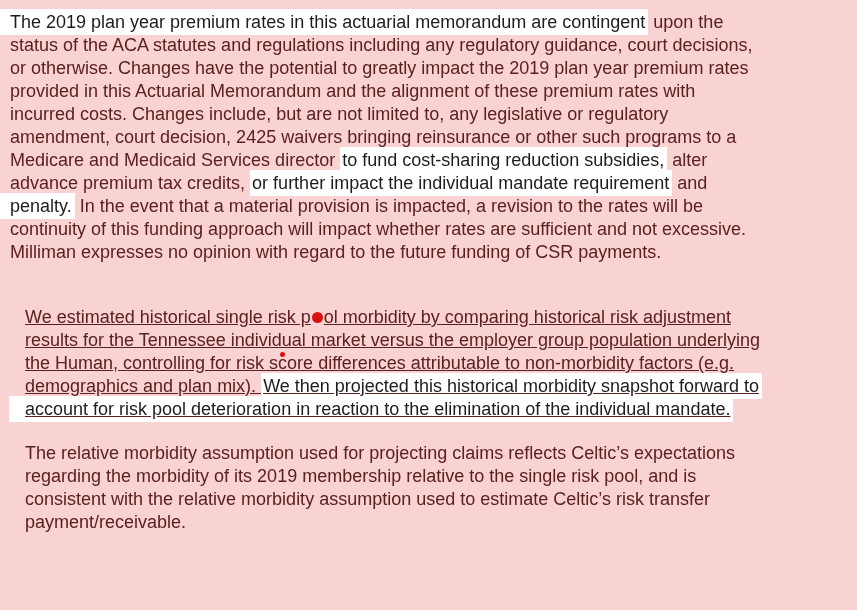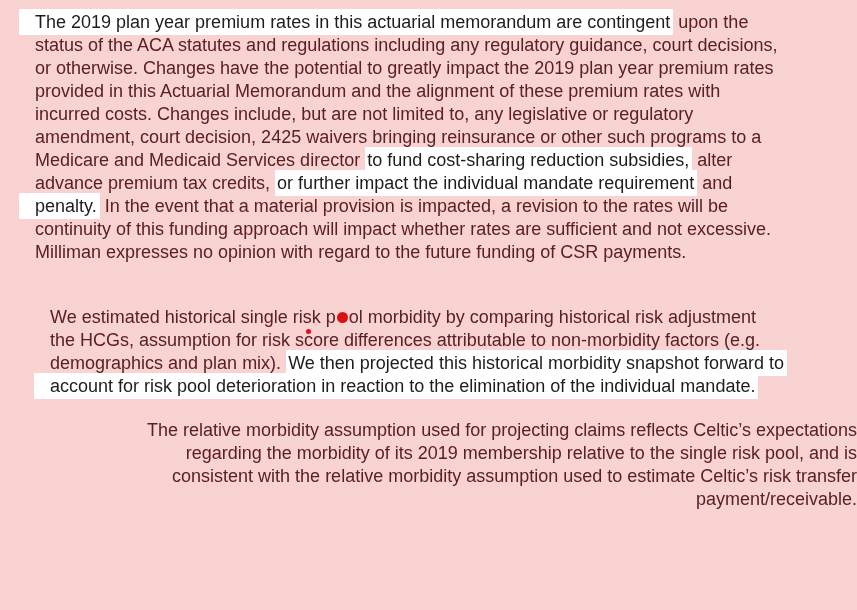--- a/index.html
+++ b/index.html
@@ -16,23 +16,23 @@
     font-family: "Liberation Sans", "DejaVu Sans", sans-serif;
     font-size: 18px;
     line-height: 23px;
     color: var(--ink, #5b2022);
     -webkit-font-smoothing: antialiased;
   }
   .para {
     white-space: nowrap;
   }
   .para-a { margin: 11px 0 0 10px; }
-  .para-b { margin: 42px 0 0 25px; }
-  .para-c { margin: 21px 0 0 25px; text-align: right; }
-  .line { white-space: nowrap; margin-left: 25px; }
+  .para-b { margin: 42px 0 0 25px; text-decoration: underline; }
+  .para-c { margin: 21px 0 0 25px; }
+  .line { white-space: nowrap; }
   .hl {
     background: var(--hl-bg, #ffffff);
     color: var(--hl-ink, #1d1d1d);
     padding: 3px 3px 3px 2px;
   }
   .hl-edge {
     padding-left: 16px;
     margin-left: -16px;
   }
   .red-dot {
@@ -67,21 +67,22 @@
       <div class="line"><span>incurred costs. Changes include, but are not limited to, any legislative or regulatory</span></div>
       <div class="line"><span>amendment, court decision, 2425 waivers bringing reinsurance or other such programs to a</span></div>
       <div class="line"><span>Medicare and Medicaid Services director </span><span class="hl">to fund cost-sharing reduction subsidies,</span><span> alter</span></div>
       <div class="line"><span>advance premium tax credits, </span><span class="hl">or further impact the individual mandate requirement</span><span> and</span></div>
       <div class="line"><span class="hl hl-edge">penalty.</span><span> In the event that a material provision is impacted, a revision to the rates will be</span></div>
       <div class="line"><span>continuity of this funding approach will impact whether rates are sufficient and not excessive.</span></div>
       <div class="line"><span>Milliman expresses no opinion with regard to the future funding of CSR payments.</span></div>
     </div>
   <div class="para para-b">
       <div class="line"><span>We estimated historical single risk p</span><span class="red-dot"></span><span>ol morbidity by comparing historical risk adjustment</span></div>
-      <div class="line"><span>the HCGs, assumption for risk s</span><span class="speck">c</span><span>ore differences attributable to non-morbidity factors (e.g.</span></div>
+      <div class="line"><span>results for the Tennessee individual market versus the employer group population underlying</span></div>
+      <div class="line"><span>the Human, controlling for risk s</span><span class="speck">c</span><span>ore differences attributable to non-morbidity factors (e.g.</span></div>
       <div class="line"><span>demographics and plan mix). </span><span class="hl">We then projected this historical morbidity snapshot forward to</span></div>
       <div class="line"><span class="hl hl-edge">account for risk pool deterioration in reaction to the elimination of the individual mandate.</span></div>
     </div>
   <div class="para para-c">
       <div class="line"><span>The relative morbidity assumption used for projecting claims reflects Celtic’s expectations</span></div>
       <div class="line"><span>regarding the morbidity of its 2019 membership relative to the single risk pool, and is</span></div>
       <div class="line"><span>consistent with the relative morbidity assumption used to estimate Celtic’s risk transfer</span></div>
       <div class="line"><span>payment/receivable.</span></div>
     </div>
 </div>

